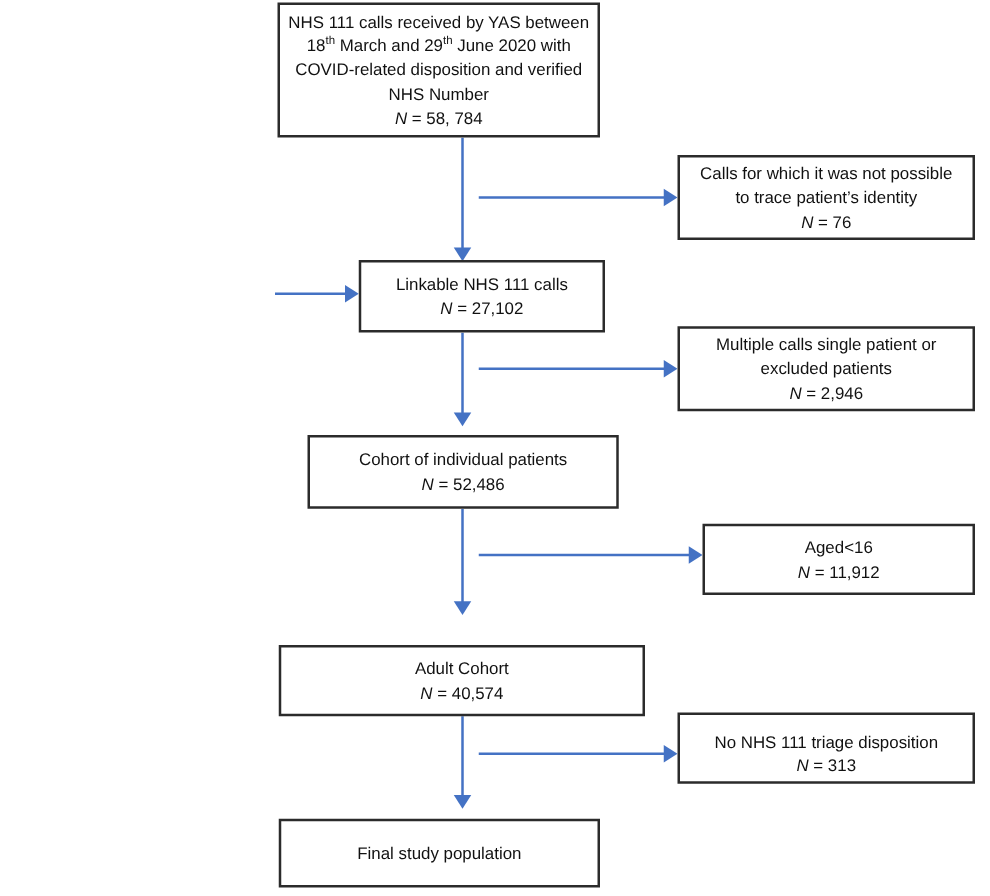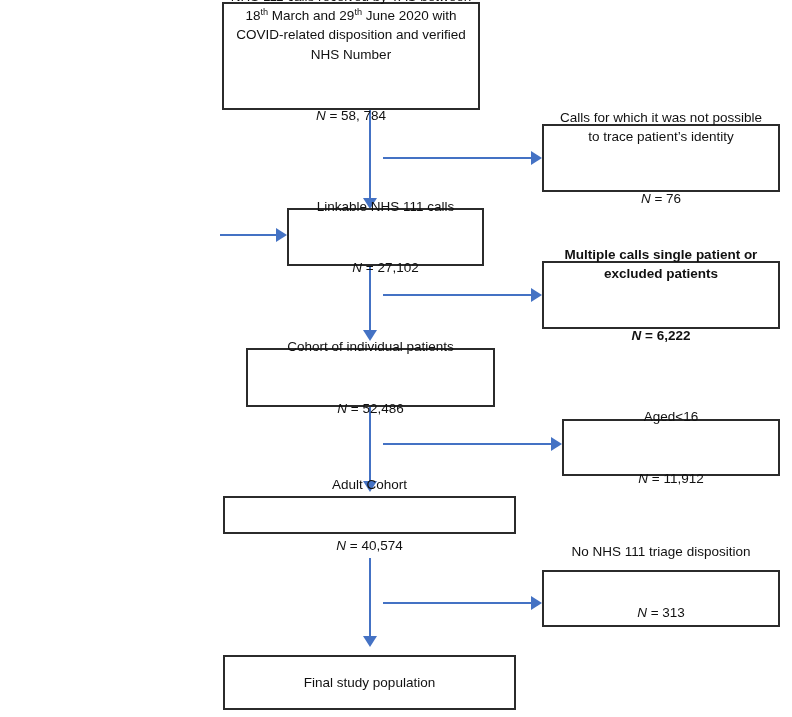--- a/index.html
+++ b/index.html
@@ -33,21 +33,20 @@
     line-height: 1.42;
     padding: 3px 6px;
     z-index: 5;
   }
   .box .line {
     display: block;
     width: 100%;
   }
   .n-line {
     font-style: italic;
-    margin-top: 42px;
   }
   .n-line .num {
     font-style: normal;
   }
   sup {
     font-size: 0.68em;
     vertical-align: super;
     line-height: 0;
   }
   
@@ -128,43 +127,43 @@
     <span class="line">Calls for which it was not possible</span>
     <span class="line">to trace patient’s identity</span>
     <span class="line n-line"><span>N</span><span class="num"> = 76</span></span>
   </div>
 
   <div class="box" style="left:287px; top:208px; width:197px; height:58px;">
     <span class="line">Linkable NHS 111 calls</span>
     <span class="line n-line"><span>N</span><span class="num"> = 27,102</span></span>
   </div>
 
-  <div class="box" style="left:542px; top:261px; width:238px; height:68px;font-weight:bold;">
+  <div class="box" style="left:542px; top:261px; width:238px; height:68px;">
     <span class="line">Multiple calls single patient or</span>
     <span class="line">excluded patients</span>
-    <span class="line n-line"><span>N</span><span class="num"> = 6,222</span></span>
+    <span class="line n-line"><span>N</span><span class="num"> = 2,946</span></span>
   </div>
 
   <div class="box" style="left:246px; top:348px; width:249px; height:59px;">
     <span class="line">Cohort of individual patients</span>
     <span class="line n-line"><span>N</span><span class="num"> = 52,486</span></span>
   </div>
 
   <div class="box" style="left:562px; top:419px; width:218px; height:57px;">
     <span class="line">Aged&lt;16</span>
     <span class="line n-line"><span>N</span><span class="num"> = 11,912</span></span>
   </div>
 
-  <div class="box" style="left:223px; top:496px; width:293px; height:38px;">
+  <div class="box" style="left:223px; top:516px; width:293px; height:57px;">
     <span class="line">Adult Cohort</span>
     <span class="line n-line"><span>N</span><span class="num"> = 40,574</span></span>
   </div>
 
   <div class="box" style="left:542px; top:570px; width:238px; height:57px;justify-content:flex-end;">
     <span class="line">No NHS 111 triage disposition</span>
     <span class="line n-line"><span>N</span><span class="num"> = 313</span></span>
   </div>
 
-  <div class="box" style="left:223px; top:655px; width:293px; height:55px;">
+  <div class="box" style="left:223px; top:655px; width:257px; height:55px;">
     <span class="line">Final study population</span>
   </div>
 
 </div>
 
 </body></html>

